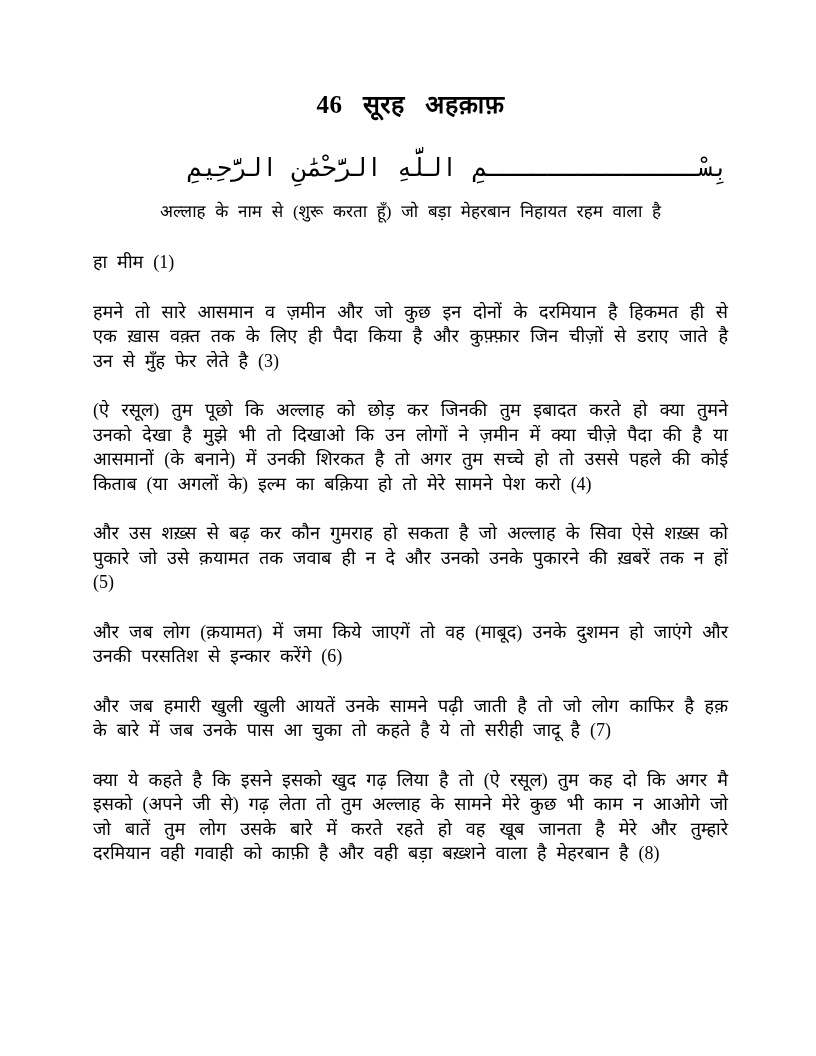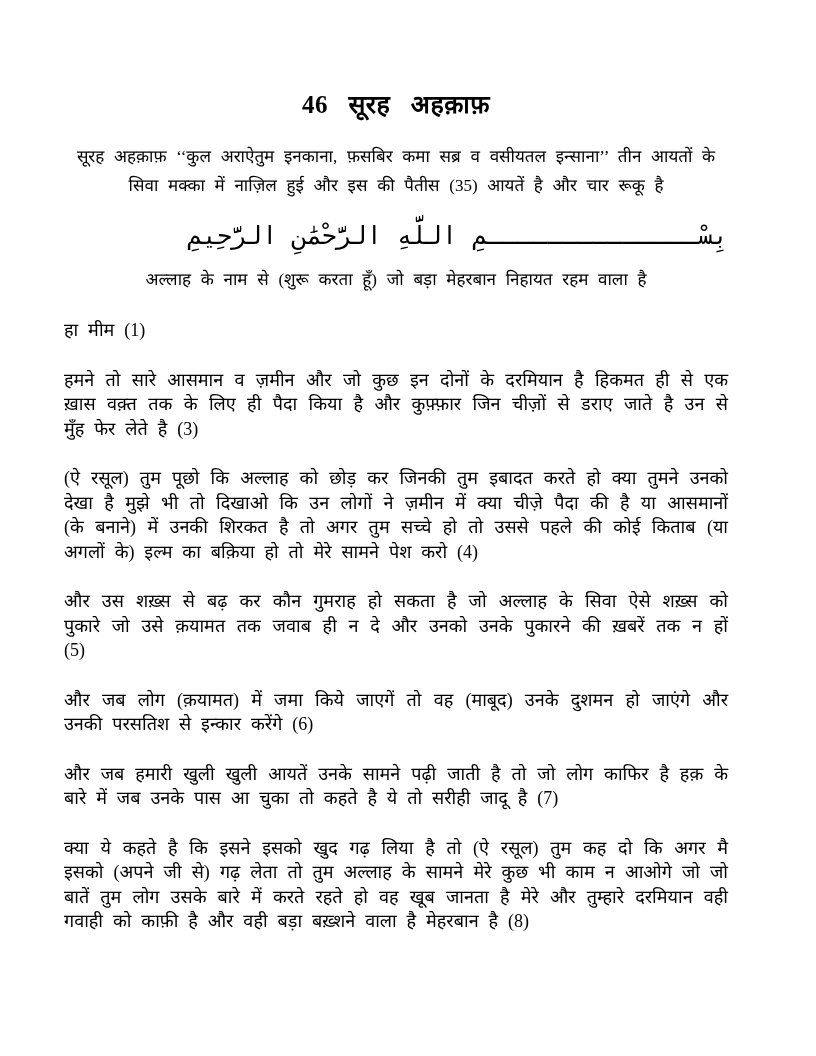--- a/index.html
+++ b/index.html
@@ -8,21 +8,21 @@
     background: #ffffff;
     color: #000000;
     font-family: "Liberation Serif", serif;
   }
   .page {
     position: relative;
     width: 816px;
     height: 1056px;
     background: #ffffff;
     box-sizing: border-box;
-    padding: 86px 88px 0 64px;
+    padding: 86px 88px 0 93px;
     overflow: hidden;
   }
   .title {
     text-align: center;
     font-size: 25px;
     font-weight: 700;
     margin: 0 0 22px 0;
     word-spacing: 0.55em;
     letter-spacing: 0.5px;
   }
@@ -57,21 +57,20 @@
     word-spacing: 0.30em;
   }
 </style>
 </head>
 <body>
 
 <div class="page">
 
   <h1 class="title">46 सूरह अहक़ाफ़</h1>
 
-  <p class="intro">सूरह अहक़ाफ़ ‘‘कुल अराऐतुम इनकाना, फ़सबिर कमा सब्र व वसीयतल इन्साना’’ तीन आयतों के सिवा मक्का में नाज़िल हुई और इस की पैतीस (35) आयतें है और चार रूकू है</p>
 
   <div class="bismillah">بِسْــــــــــــــمِ اللَّهِ الرَّحْمَٰنِ الرَّحِيمِ</div>
 
   <p class="bismillah-hindi">अल्लाह के नाम से (शुरू करता हूँ) जो बड़ा मेहरबान निहायत रहम वाला है</p>
 
   <p class="verse">हा मीम (1)</p>
 
 
   <p class="verse">हमने तो सारे आसमान व ज़मीन और जो कुछ इन दोनों के दरमियान है हिकमत ही से एक ख़ास वक़्त तक के लिए ही पैदा किया है और कुफ़्फ़ार जिन चीज़ों से डराए जाते है उन से मुँह फेर लेते है (3)</p>
 

